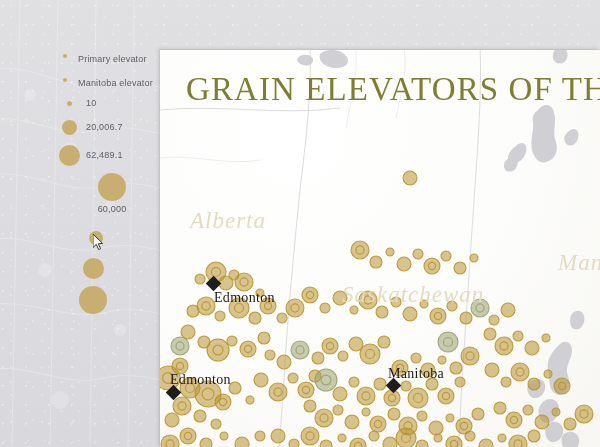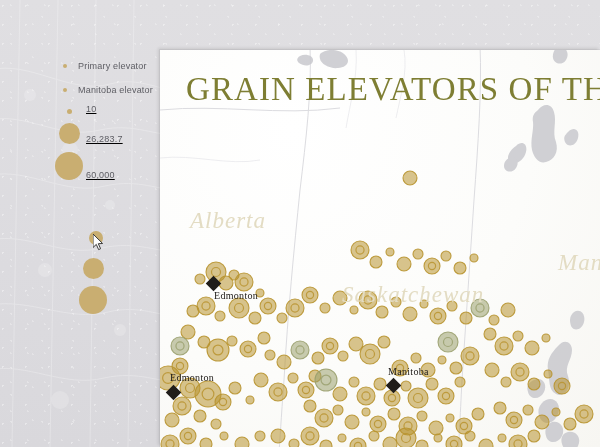--- a/index.html
+++ b/index.html
@@ -28,34 +28,34 @@
     opacity:.7;
   }
   
   .ghost-lines{position:absolute;left:0;top:0;width:170px;height:447px;opacity:.30;}
 
   
   .legend{
     position:absolute;left:52px;top:54px;width:110px;
   }
   .legend-row{
-    display:flex;align-items:center;height:24px;
+    display:flex;align-items:flex-start;height:24px;
   }
   .legend-swatch-wrap{
     width:26px;display:flex;align-items:center;justify-content:center;flex:0 0 26px;
   }
   .swatch-dot{border-radius:50%;background:#c9ae71;display:block;}
   .legend-label{
     font-family:"Liberation Sans",sans-serif;
     font-size:9px;color:#5d5d63;white-space:nowrap;
     letter-spacing:.2px;
   }
 
   .size-legend{position:absolute;left:52px;top:92px;width:120px;}
-  .size-row{display:flex;align-items:flex-end;text-decoration:underline;}
+  .size-row{display:flex;align-items:center;}
   .size-swatch-wrap{width:34px;flex:0 0 34px;display:flex;align-items:center;justify-content:center;}
   .size-circle{border-radius:50%;background:#c9ae71;display:block;}
   .size-label{font-size:9px;color:#5d5d63;font-family:"Liberation Sans",sans-serif;letter-spacing:.2px;}
 
   
   .float-circles{position:absolute;left:0;top:0;width:170px;height:447px;}
   .float-circle{
     position:absolute;border-radius:50%;
     background:#c9ae71;
   }
@@ -100,21 +100,21 @@
   }
   #prov-alberta{left:30px;top:158px;font-size:23px;}
   #prov-saskatchewan{left:182px;top:232px;font-size:23px;}
   #prov-manitoba{left:398px;top:200px;font-size:23px;}
 
   
   .city{position:absolute;}
   .city-label{
     position:absolute;
     font-family:"Liberation Serif",serif;
-    font-size:10px;color:#1d1a17;white-space:nowrap;
+    font-size:14px;color:#1d1a17;white-space:nowrap;
     letter-spacing:.3px;
   }
   .city-marker{
     position:absolute;width:11px;height:11px;background:#201d1a;
     transform:rotate(45deg);
   }
 </style>
 </head>
 <body>
 
@@ -158,27 +158,33 @@
     </div>
   </div>
 
   <div class="size-legend">
     <div class="size-row" style="height:22px;">
       <span class="size-swatch-wrap">
         <span class="size-circle" style="width:5px;height:5px;"></span>
       </span>
       <span class="size-label">10</span>
     </div>
+    <div class="size-row" style="height:26px;">
+      <span class="size-swatch-wrap">
+        <span class="size-circle" style="width:15px;height:15px;"></span>
+      </span>
+      <span class="size-label">20,006.7</span>
+    </div>
     <div class="size-row" style="height:30px;">
       <span class="size-swatch-wrap">
         <span class="size-circle" style="width:21px;height:21px;"></span>
       </span>
-      <span class="size-label">26,283.7</span>
+      <span class="size-label">62,489.1</span>
     </div>
-    <div class="size-row" style="height:36px;">
+    <div class="size-row" style="height:36px;flex-direction:column;">
       <span class="size-swatch-wrap">
         <span class="size-circle" style="width:28px;height:28px;"></span>
       </span>
       <span class="size-label">60,000</span>
     </div>
   </div>
 
   <div class="float-circles">
     <span class="float-circle" style="left:89px;top:231px;width:14px;height:14px;"></span>
     <span class="float-circle" style="left:83px;top:258px;width:21px;height:21px;"></span>

